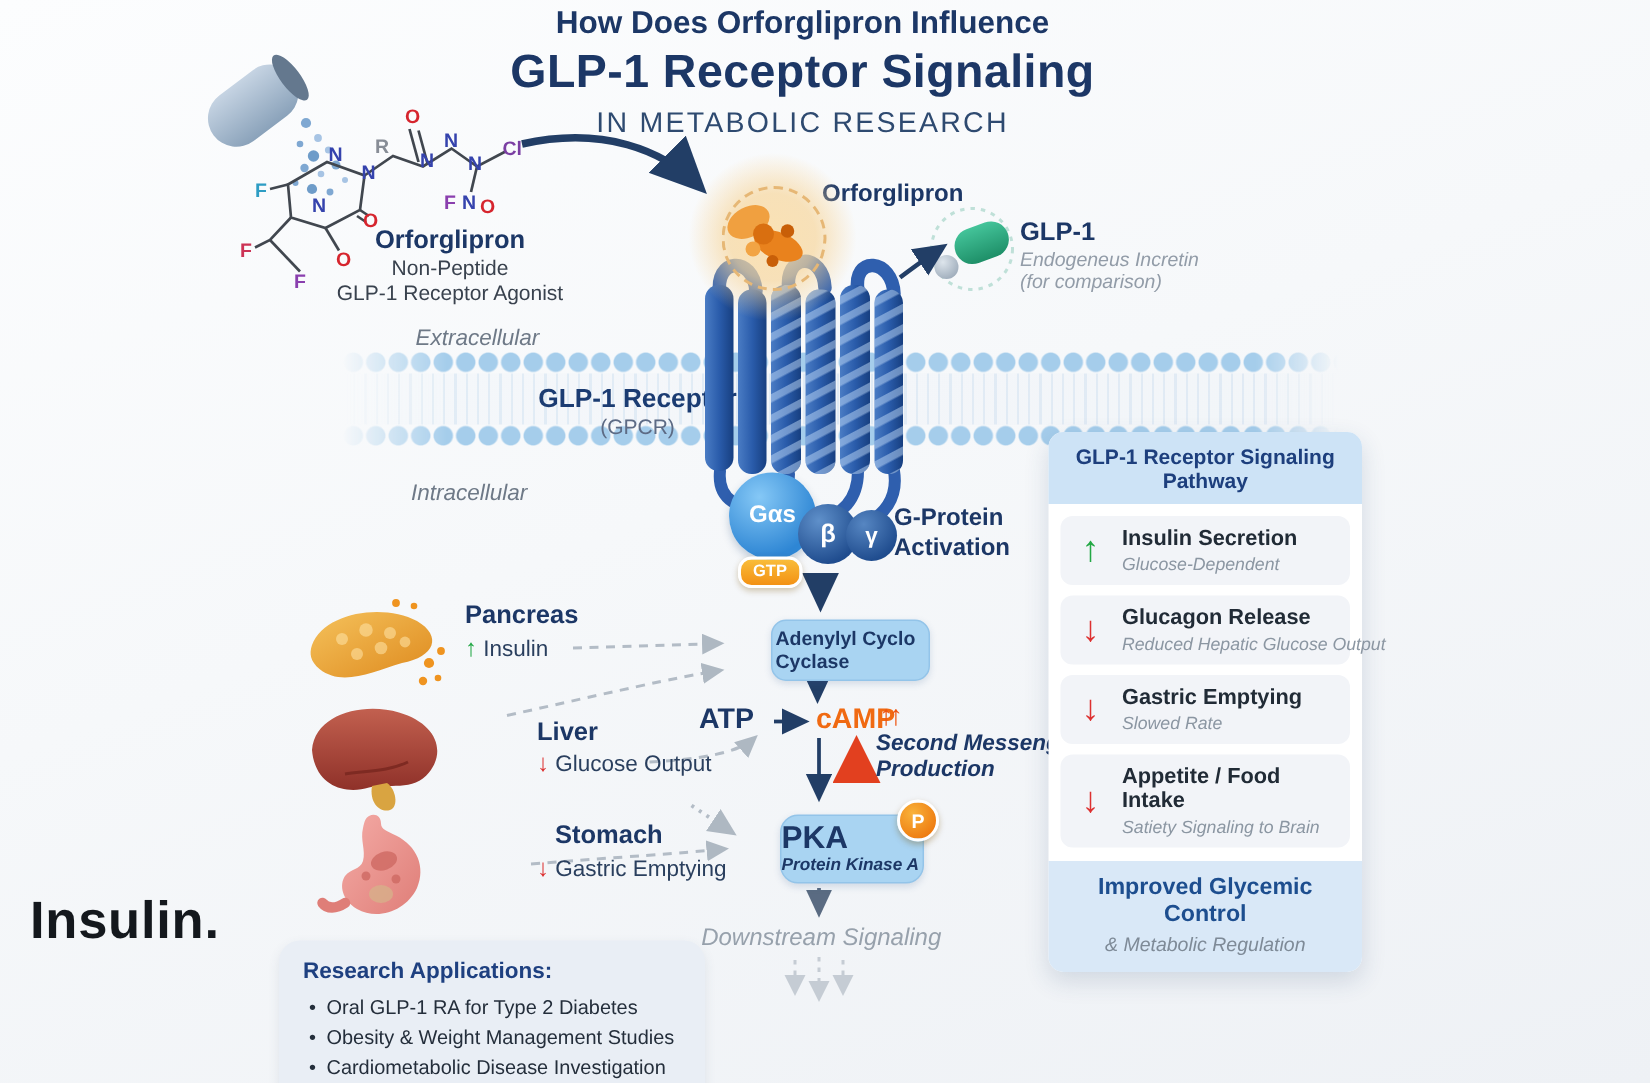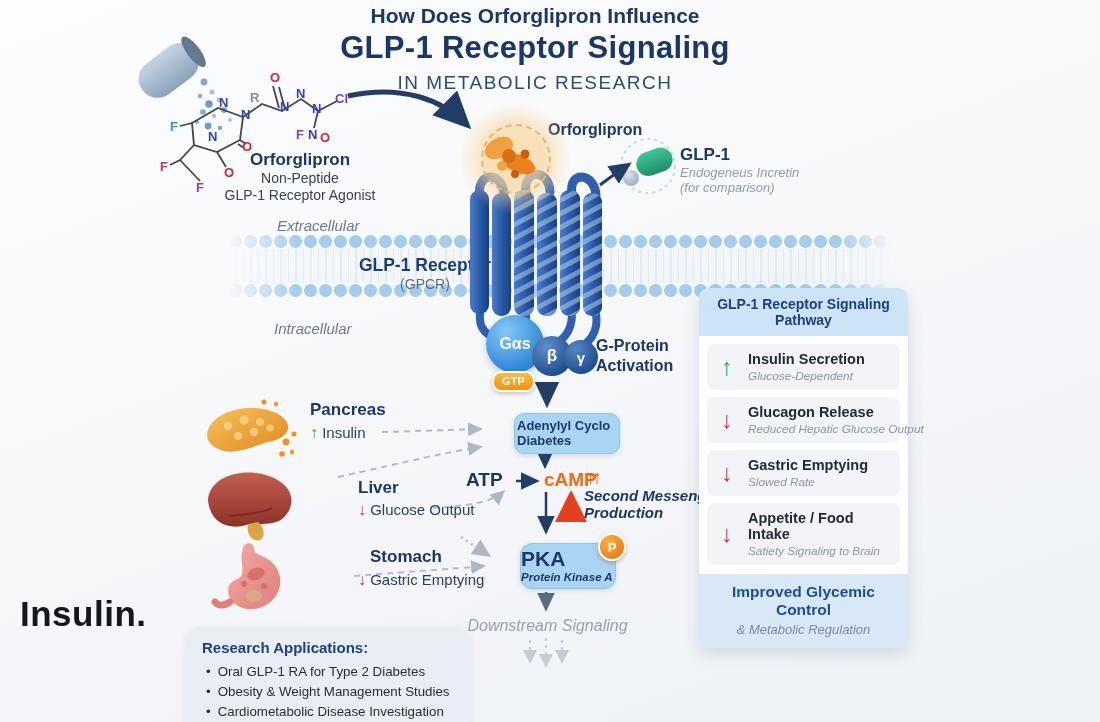--- a/index.html
+++ b/index.html
@@ -374,21 +374,21 @@
     <span>γ</span>
   </div>
   <div class="abs gtp">GTP</div>
   <div class="abs gp-label">
     <div>G-Protein</div>
     <div>Activation</div>
   </div>
 
   <div class="abs box-blue ac-box">
     <div>Adenylyl Cyclo</div>
-    <div>Diabetes</div>
+    <div>Cyclase</div>
   </div>
   <div class="abs atp">ATP</div>
   <div class="abs camp">cAMP</div>
   <div class="abs camp-arr">↑↑</div>
   <div class="abs msg">
     <div>Second Messenger</div>
     <div>Production</div>
   </div>
   <div class="abs box-blue pka-box">
     <div class="pka-t">PKA</div>

